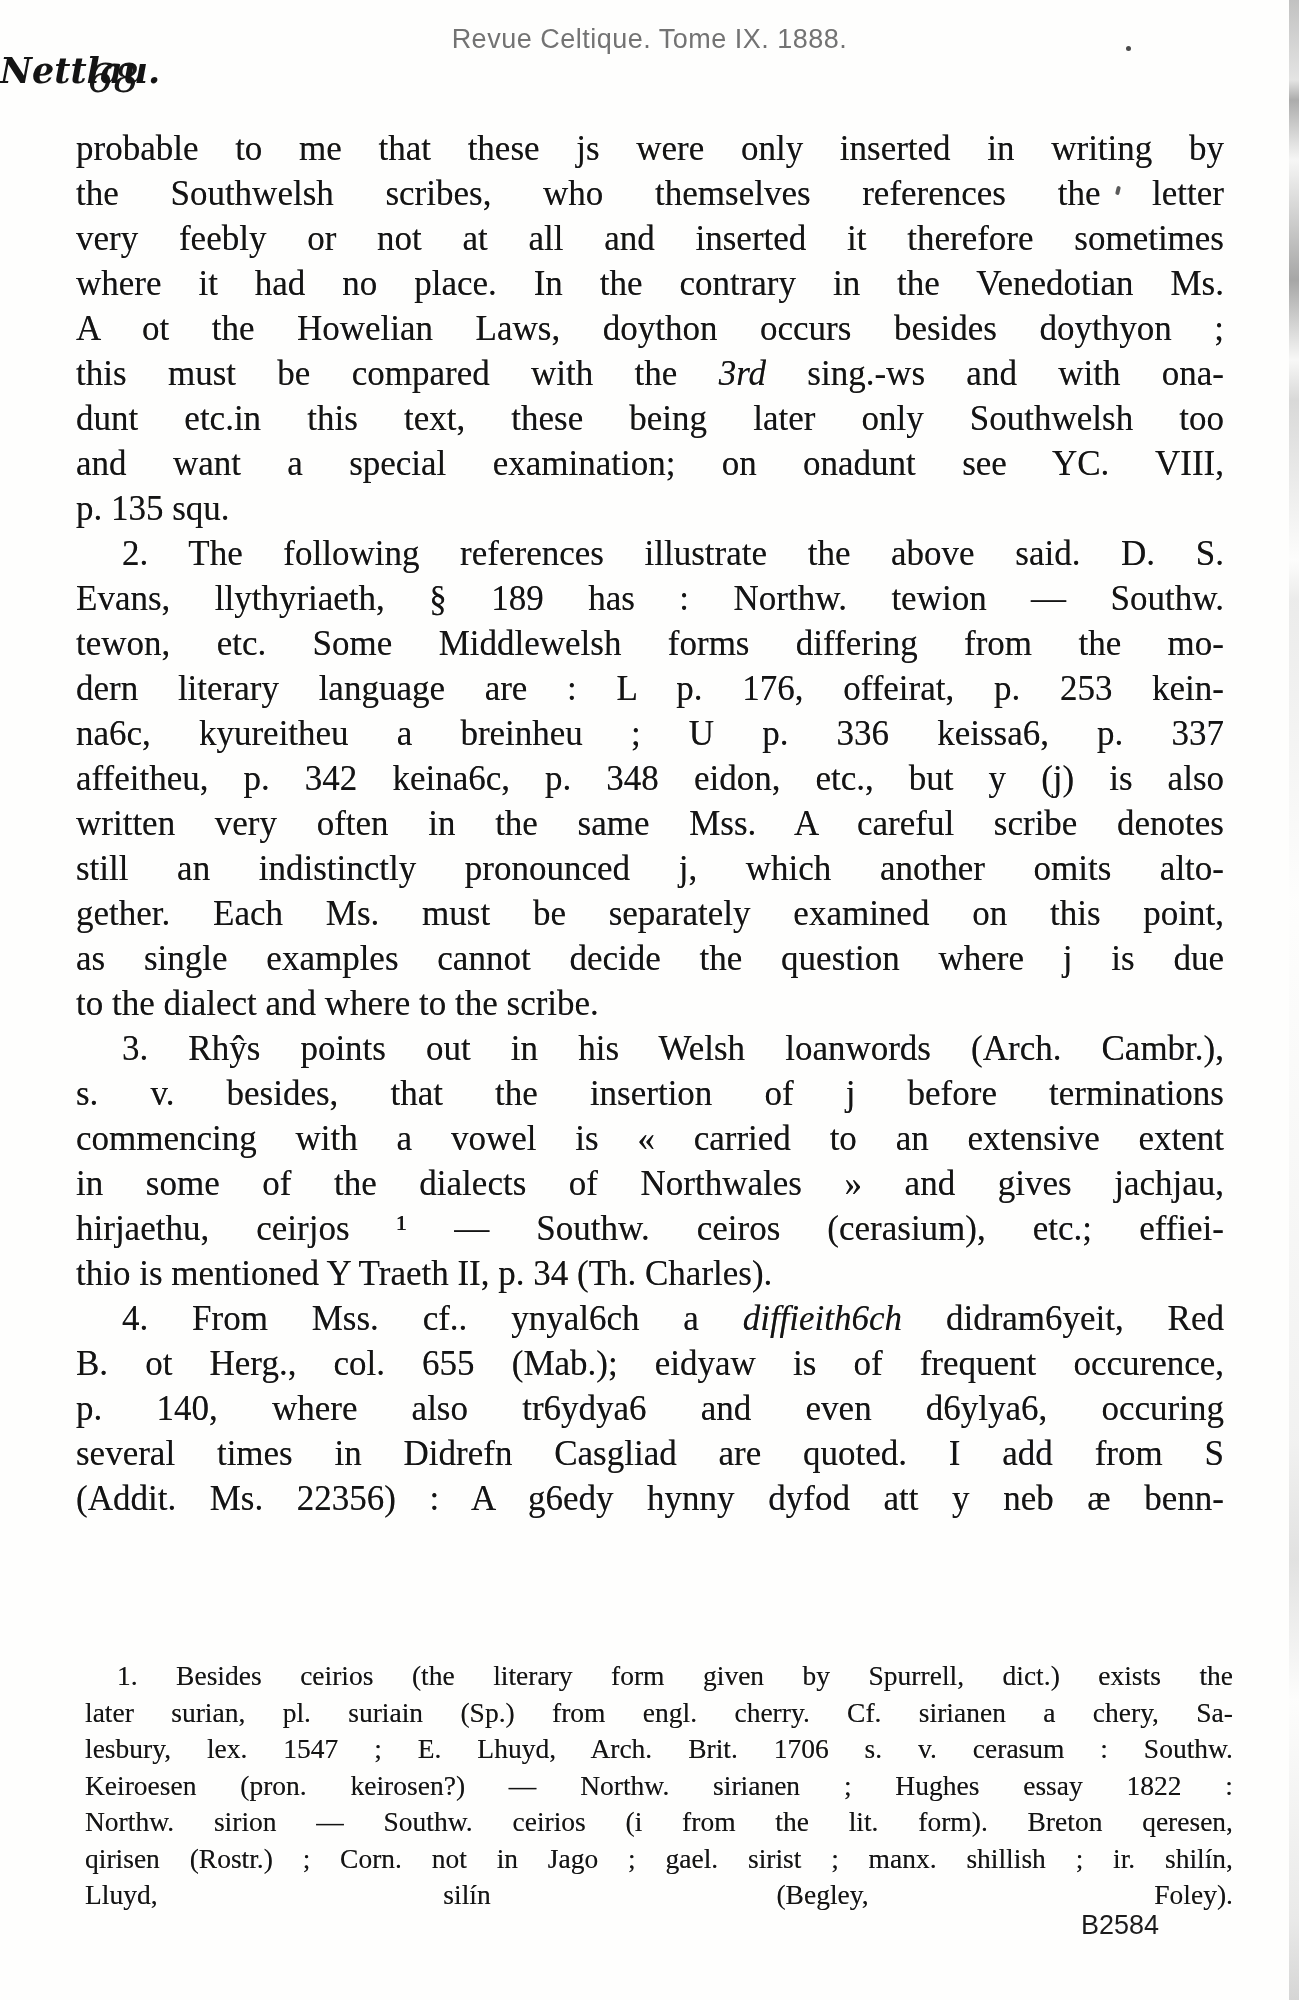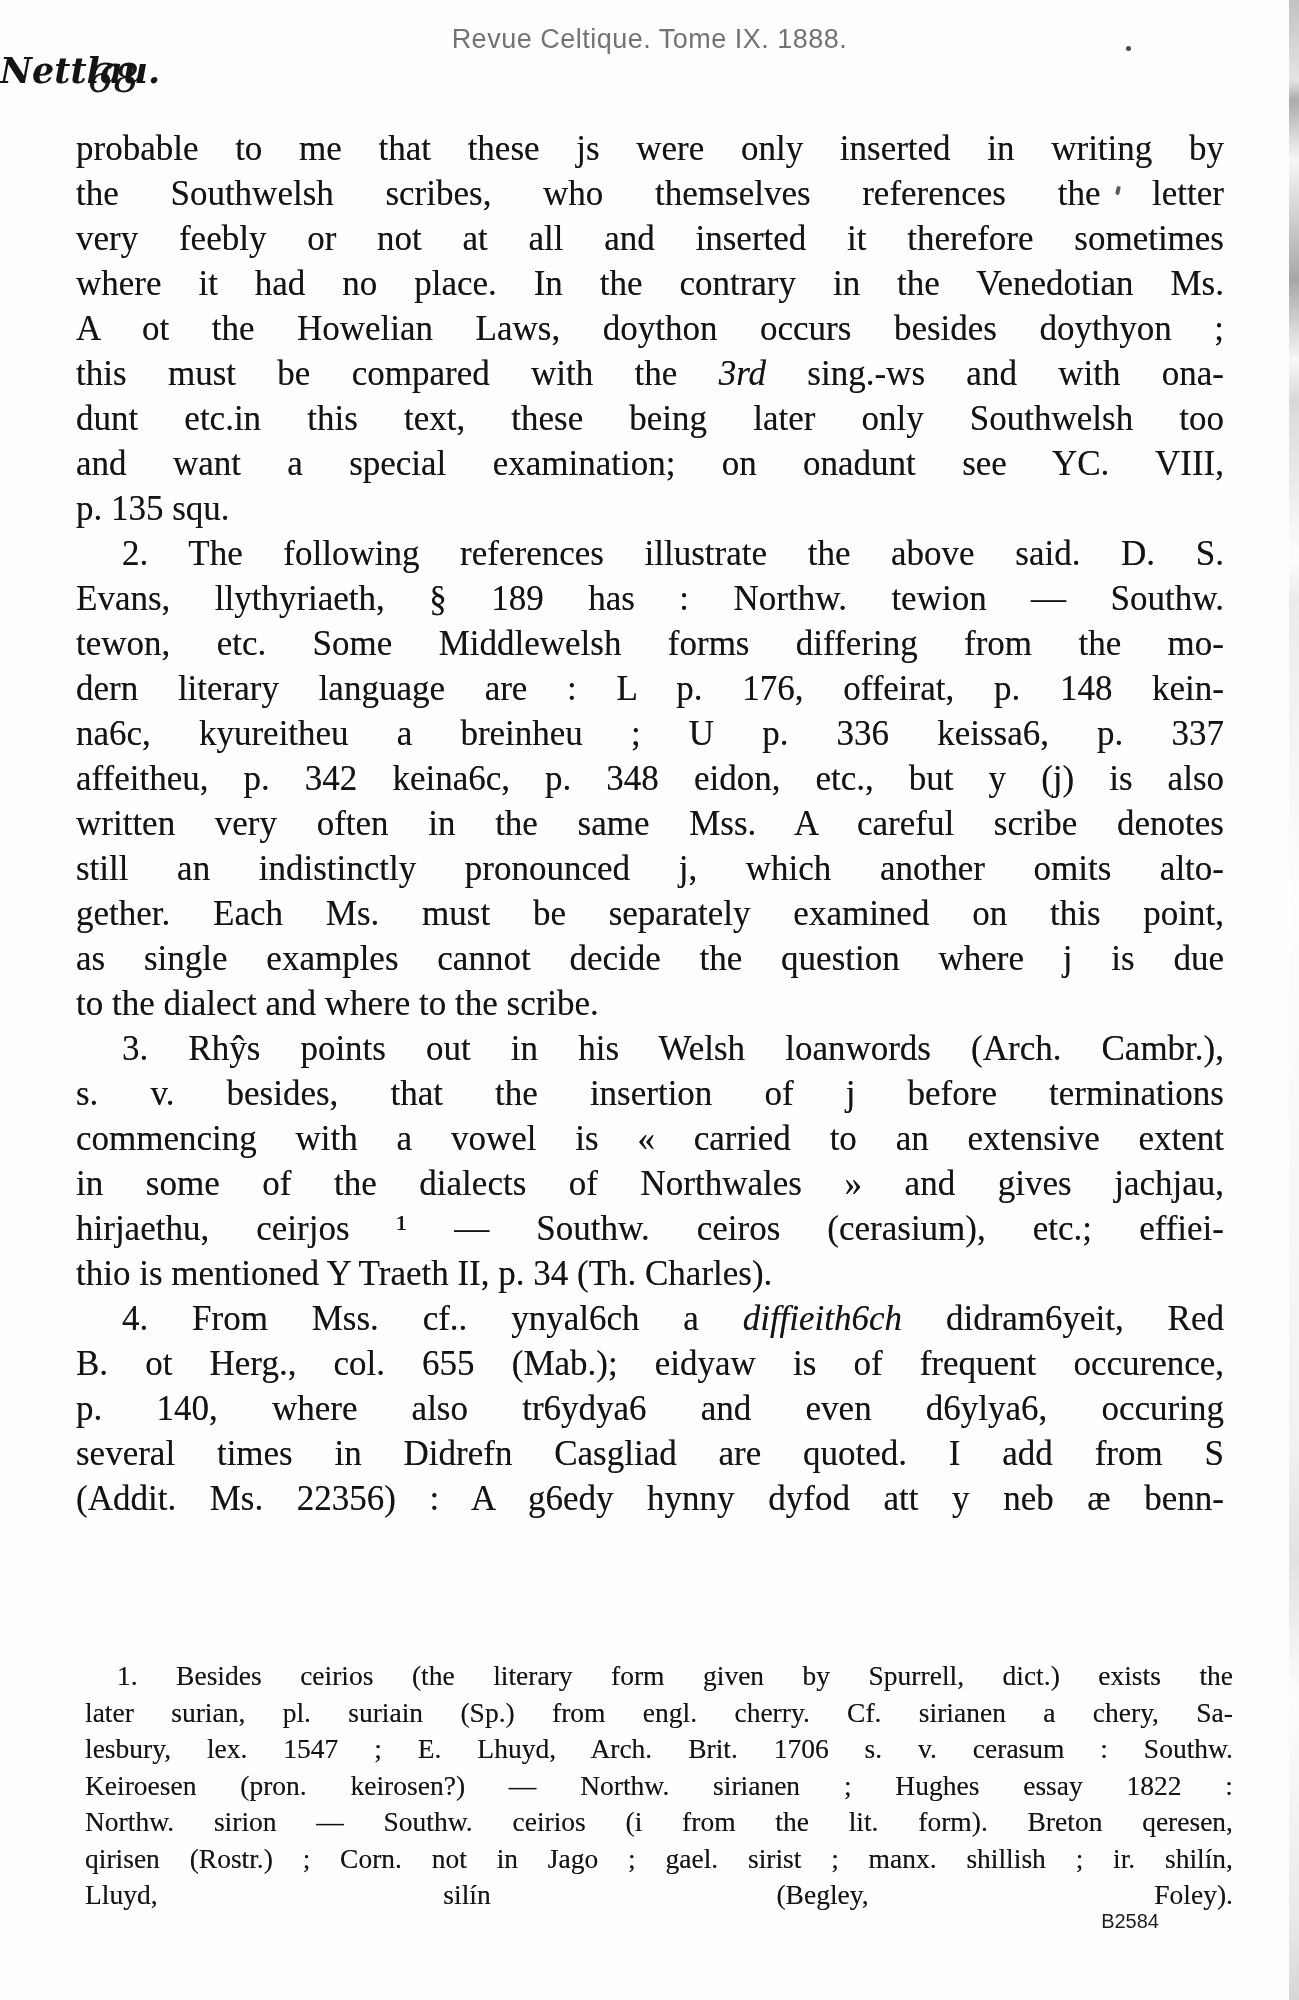--- a/index.html
+++ b/index.html
@@ -73,21 +73,21 @@
     text-align: justify;
     text-align-last: justify;
     text-shadow: 0 0 0.4px rgba(10,10,10,0.5);
   }
   .footnote .para.indent .line:first-child { text-indent: 32px; }
   .stamp-bottom {
     position: absolute;
     top: 1910px;
     right: 140px;
     font-family: "Liberation Sans", sans-serif;
-    font-size: 20px;
+    font-size: 27px;
     color: #1c1c1c;
   }
   
   .scan-edge {
     position: absolute;
     top: 0;
     right: 0;
     width: 10px;
     height: 100%;
     background:
@@ -142,21 +142,21 @@
         <div class="line">A ot the Howelian Laws, doython occurs besides doythyon ;</div>
         <div class="line">this must be compared with the <i>3rd</i> sing.-ws and with ona-</div>
         <div class="line">dunt etc.in this text, these being later only Southwelsh too</div>
         <div class="line">and want a special examination; on onadunt see YC. VIII,</div>
         <div class="line end">p. 135 squ.</div>
       </div>
       <div class="para indent">
         <div class="line">2.  The following references illustrate the above said. D. S.</div>
         <div class="line">Evans, llythyriaeth, § 189 has : Northw. tewion — Southw.</div>
         <div class="line">tewon, etc. Some Middlewelsh forms differing from the mo-</div>
-        <div class="line">dern literary language are : L p. 176, offeirat, p. 148 kein-</div>
+        <div class="line">dern literary language are : L p. 176, offeirat, p. 253 kein-</div>
         <div class="line">na6c, kyureitheu a breinheu ; U p. 336 keissa6, p. 337</div>
         <div class="line">affeitheu, p. 342 keina6c, p. 348 eidon, etc., but y (j) is also</div>
         <div class="line">written very often in the same Mss. A careful scribe denotes</div>
         <div class="line">still an indistinctly pronounced j, which another omits alto-</div>
         <div class="line">gether. Each Ms. must be separately examined on this point,</div>
         <div class="line">as single examples cannot decide the question where j is due</div>
         <div class="line end">to the dialect and where to the scribe.</div>
       </div>
       <div class="para indent">
         <div class="line">3.  Rhŷs points out in his Welsh loanwords (Arch. Cambr.),</div>

